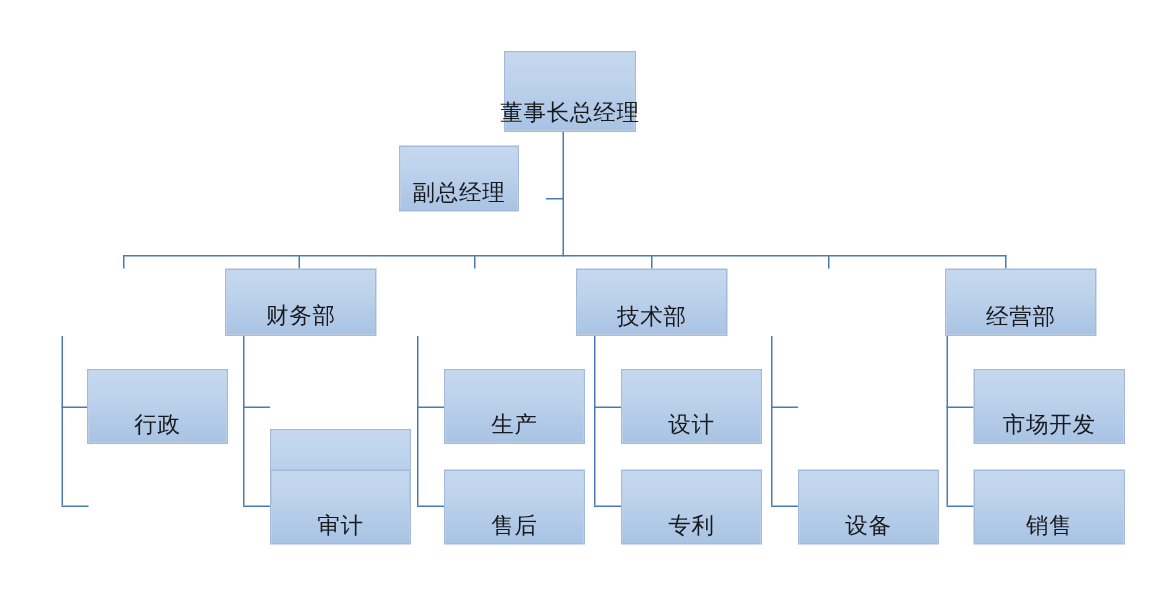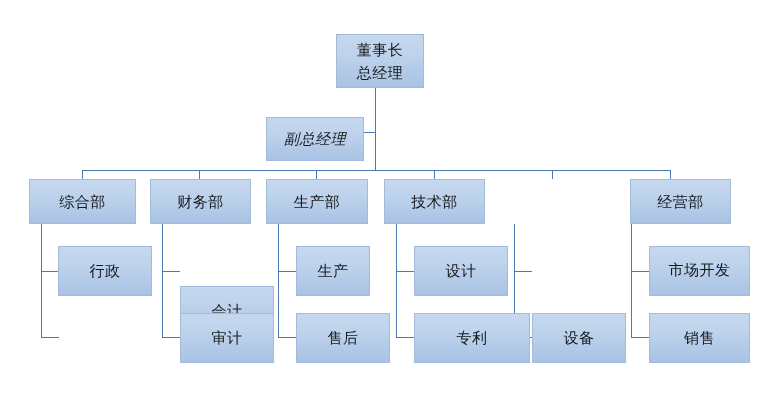--- a/index.html
+++ b/index.html
@@ -18,22 +18,22 @@
     width: 781px;
     height: 410px;
     background: #ffffff;
   }
   .node {
     position: absolute;
     box-sizing: border-box;
     background: linear-gradient(to bottom, #c5d8ef 0%, #bed3ec 35%, #a9c3e4 100%);
     border: 1px solid #a3badb;
     display: flex;
-    flex-direction: column;
-    align-items: center;
+    flex-direction: row;
+    align-items: flex-end;
     justify-content: center;
     color: #17191c;
     font-size: 15px;
     line-height: 1.45;
     letter-spacing: 0.5px;
     text-align: center;
     white-space: nowrap;
   }
   .node.two-line {
     line-height: 1.55;
@@ -57,43 +57,37 @@
 
 <div id="chart-root">
 
   <div class="node two-line" style="left:336px; top:34px; width:88px; height:54px;">
     <span class="node-line">董事长</span>
     <span class="node-line">总经理</span>
   </div>
 
   <div class="conn v" style="left:375px; top:88px; height:83px;"></div>
 
-  <div class="node" style="left:266px; top:117px; width:98px; height:44px;font-style:italic;">
+  <div class="node" style="left:266px; top:97px; width:80px; height:44px;">
     <span class="node-line">副总经理</span>
   </div>
 
   <div class="conn h" style="left:364px; top:132px; width:12px;"></div>
 
   <div class="conn h" style="left:82px; top:170px; width:589px;"></div>
 
   <div class="conn v" style="left:82px;  top:170px; height:9px;"></div>
   <div class="conn v" style="left:199px; top:170px; height:9px;"></div>
   <div class="conn v" style="left:316px; top:170px; height:9px;"></div>
   <div class="conn v" style="left:434px; top:170px; height:9px;"></div>
   <div class="conn v" style="left:552px; top:170px; height:9px;"></div>
   <div class="conn v" style="left:670px; top:170px; height:9px;"></div>
 
-  <div class="node" style="left:29px; top:179px; width:107px; height:45px;">
-    <span class="node-line">综合部</span>
-  </div>
-  <div class="node" style="left:150px; top:179px; width:101px; height:45px;">
+  <div class="node" style="left:150px; top:179px; width:101px; height:45px;font-family:Liberation Mono, monospace;">
     <span class="node-line">财务部</span>
-  </div>
-  <div class="node" style="left:266px; top:179px; width:102px; height:45px;">
-    <span class="node-line">生产部</span>
   </div>
   <div class="node" style="left:384px; top:179px; width:101px; height:45px;">
     <span class="node-line">技术部</span>
   </div>
   <div class="node" style="left:619px; top:179px; width:101px; height:45px;margin-left:11px;">
     <span class="node-line">经营部</span>
   </div>
 
   <div class="conn v" style="left:41px;  top:224px; height:113px;"></div>
   <div class="conn h" style="left:41px;  top:271px; width:18px;"></div>
@@ -118,37 +112,37 @@
   <div class="conn v" style="left:631px; top:224px; height:113px;"></div>
   <div class="conn h" style="left:631px; top:271px; width:18px;"></div>
   <div class="conn h" style="left:631px; top:337px; width:18px;"></div>
 
   <div class="node" style="left:58px; top:246px; width:94px; height:50px;">
     <span class="node-line">行政</span>
   </div>
   <div class="node" style="left:180px; top:246px; width:94px; height:50px;margin-top:40px;">
     <span class="node-line">会计</span>
   </div>
-  <div class="node" style="left:296px; top:246px; width:74px; height:50px;">
+  <div class="node" style="left:296px; top:246px; width:94px; height:50px;">
     <span class="node-line">生产</span>
   </div>
   <div class="node" style="left:414px; top:246px; width:94px; height:50px;">
     <span class="node-line">设计</span>
   </div>
-  <div class="node" style="left:649px; top:246px; width:101px; height:50px;font-family:Liberation Serif, serif;">
+  <div class="node" style="left:649px; top:246px; width:101px; height:50px;">
     <span class="node-line">市场开发</span>
   </div>
 
   <div class="node" style="left:180px; top:313px; width:94px; height:50px;">
     <span class="node-line">审计</span>
   </div>
   <div class="node" style="left:296px; top:313px; width:94px; height:50px;">
     <span class="node-line">售后</span>
   </div>
-  <div class="node" style="left:414px; top:313px; width:116px; height:50px;">
+  <div class="node" style="left:414px; top:313px; width:94px; height:50px;">
     <span class="node-line">专利</span>
   </div>
   <div class="node" style="left:532px; top:313px; width:94px; height:50px;">
     <span class="node-line">设备</span>
   </div>
   <div class="node" style="left:649px; top:313px; width:101px; height:50px;">
     <span class="node-line">销售</span>
   </div>
 
 </div>

